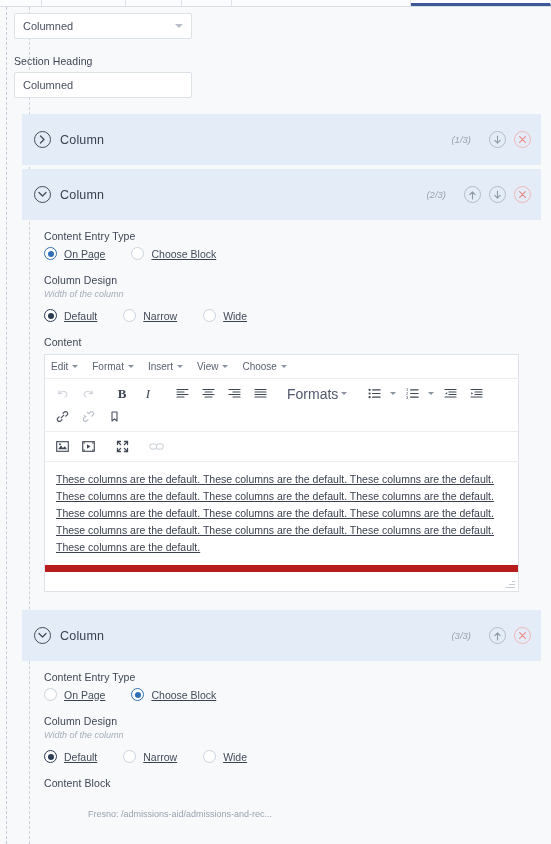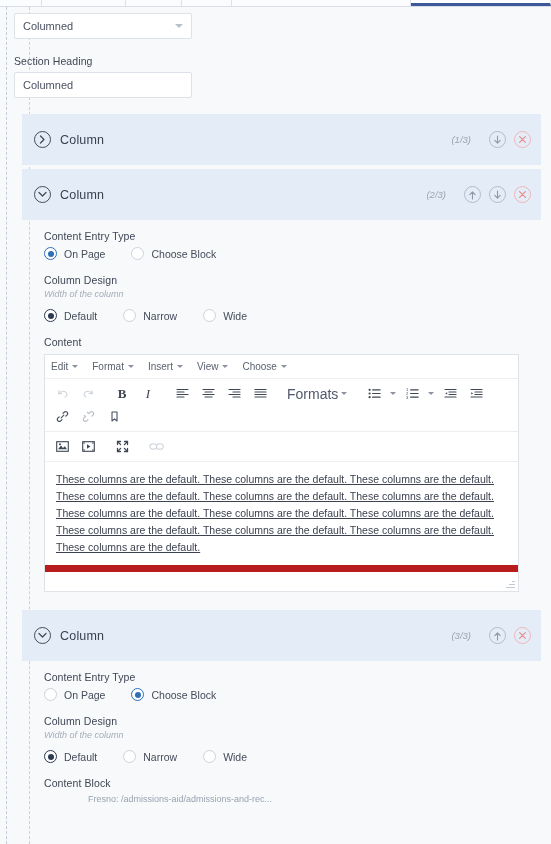--- a/index.html
+++ b/index.html
@@ -99,21 +99,21 @@
     border: 1.2px solid #b2bcc9;
     display: inline-flex; align-items: center; justify-content: center;
     margin-left: 8px; flex: none;
     color: #8e99a8;
   }
   .icon-btn.del { border-color: #f0b6b6; color: #e88b8b; }
 
   .col-body { padding: 10px 0 6px 30px; }
 
   
-  .radio-row { display: flex; align-items: flex-start; margin-top: 4px; }
+  .radio-row { display: flex; align-items: flex-start; margin-top: 4px; text-decoration: underline; }
   .radio-item { display: flex; align-items: center; margin-right: 26px; }
   .radio {
     width: 13px; height: 13px; border-radius: 50%;
     border: 1.4px solid #ccd3dc; background: #fff;
     display: inline-flex; align-items: center; justify-content: center;
     margin-right: 7px; flex: none;
   }
   .radio.sel-dark { border-color: #2c3a52; }
   .radio.sel-dark::after {
     content: ""; width: 6px; height: 6px; border-radius: 50%; background: #2c3a52;
@@ -195,21 +195,21 @@
     background: #fff; padding: 4px 7px; height: 25px;
   }
   .chip-icon { margin-right: 6px; display: flex; }
   .chip-text { font-size: 10.5px; color: #3f5372; margin-right: 6px; }
   .chip-x {
     width: 13px; height: 13px; border-radius: 50%;
     border: 1.1px solid #9aa4b3; color: #7d8796;
     display: inline-flex; align-items: center; justify-content: center;
     font-size: 8px; line-height: 1;
   }
-  .chip-path { font-size: 9px; color: #9aa3b0; margin-top: 5px; padding-left: 44px; }
+  .chip-path { font-size: 9px; color: #9aa3b0; margin-top: 20px; padding-left: 44px; }
   .col-gap { height: 8px; }
 </style>
 </head>
 <body>
 
 <div class="tabbar">
   <div class="tabseg" style="width:42px"></div>
   <div class="tabseg" style="width:84px"></div>
   <div class="tabseg" style="width:56px"></div>
   <div class="tabseg" style="width:50px"></div>

